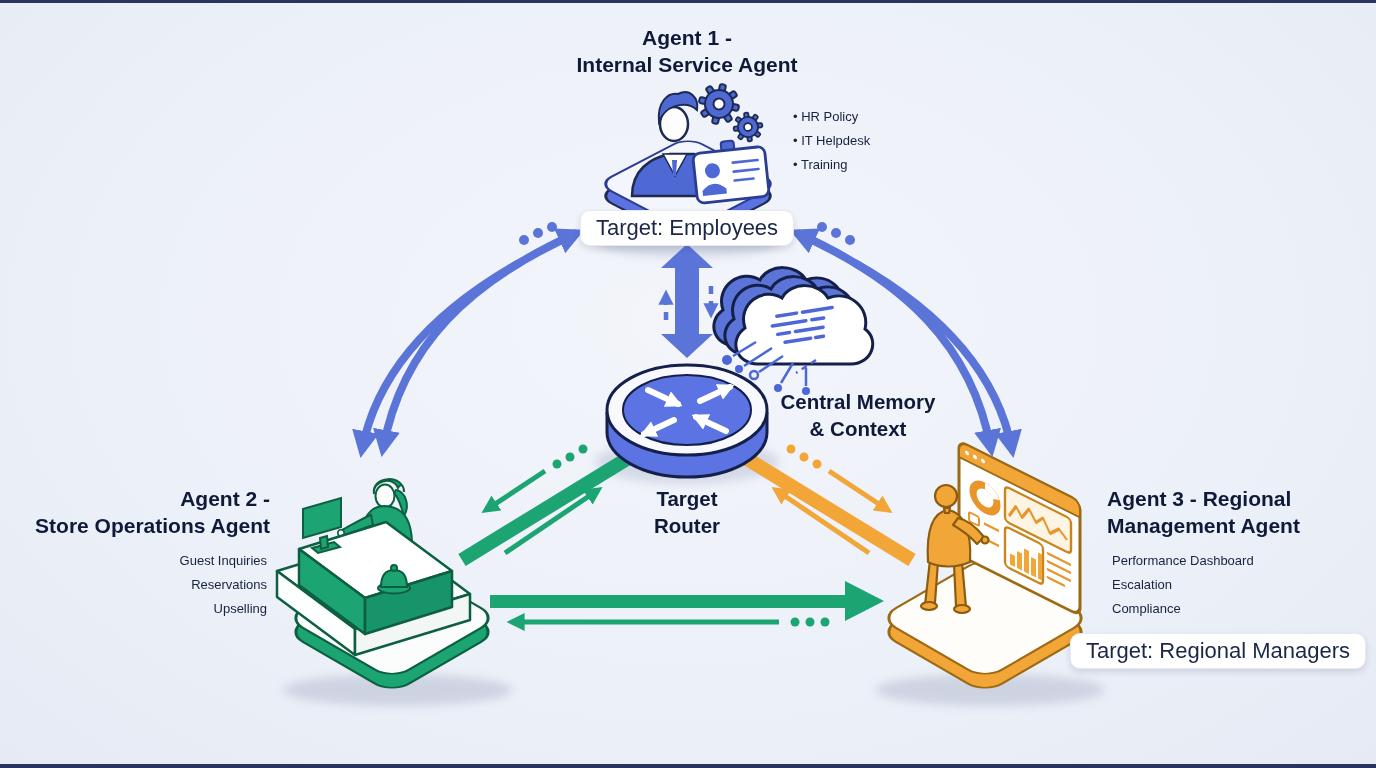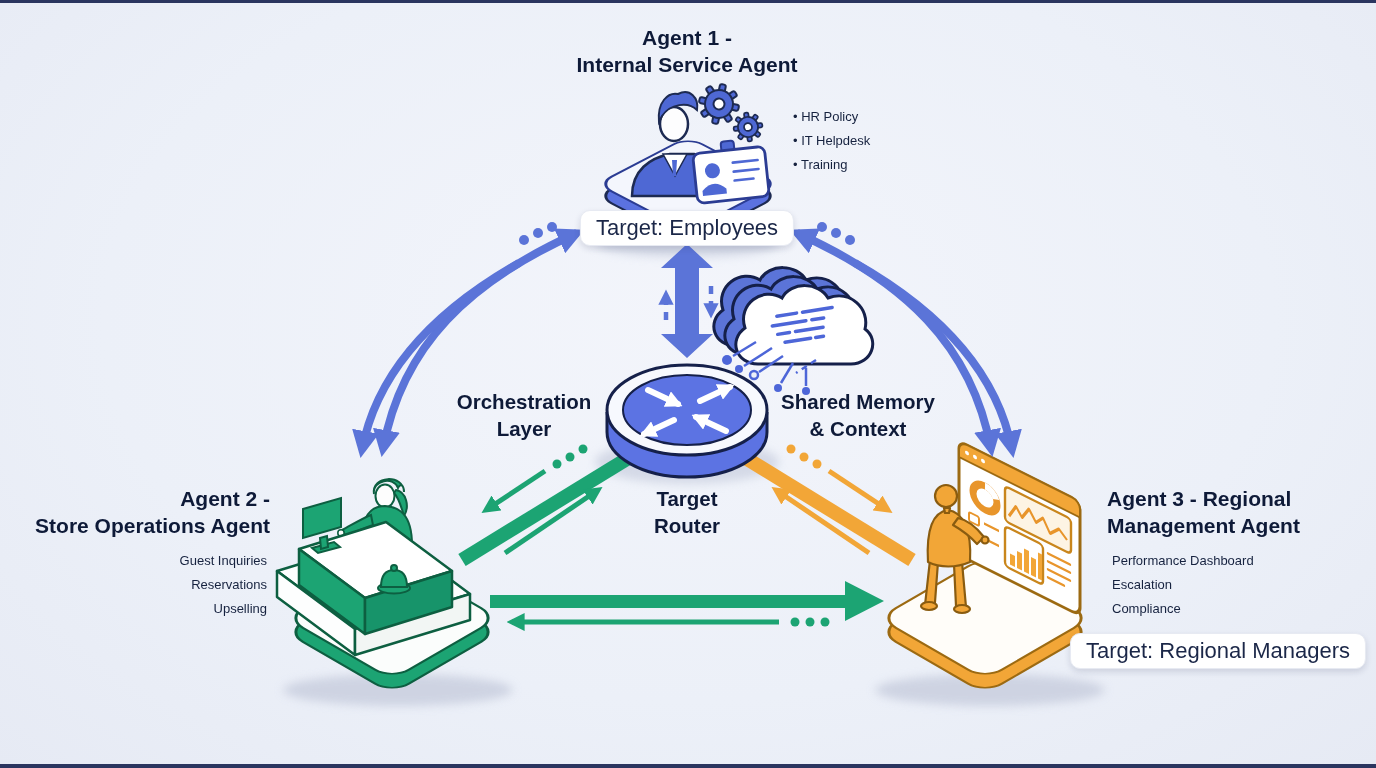--- a/index.html
+++ b/index.html
@@ -285,26 +285,22 @@
     <div>Agent 1 -</div>
     <div>Internal Service Agent</div>
   </div>
   <div class="caps" style="left:793px;top:105px;">
     <div class="cap">• HR Policy</div>
     <div class="cap">• IT Helpdesk</div>
     <div class="cap">• Training</div>
   </div>
   <div class="badge" style="left:687px;top:210px;">Target: Employees</div>
 
-  <div class="lbl" style="left:524px;top:388px;">
-    <div>Orchestration</div>
-    <div>Layer</div>
-  </div>
   <div class="lbl" style="left:858px;top:388px;">
-    <div>Shared Memory</div>
+    <div>Central Memory</div>
     <div>&amp; Context</div>
   </div>
   <div class="lbl" style="left:687px;top:485px;">
     <div>Target</div>
     <div>Router</div>
   </div>
 
   <div class="t right" style="right:1106px;top:485px;width:320px;">
     <div>Agent 2 -</div>
     <div>Store Operations Agent</div>

